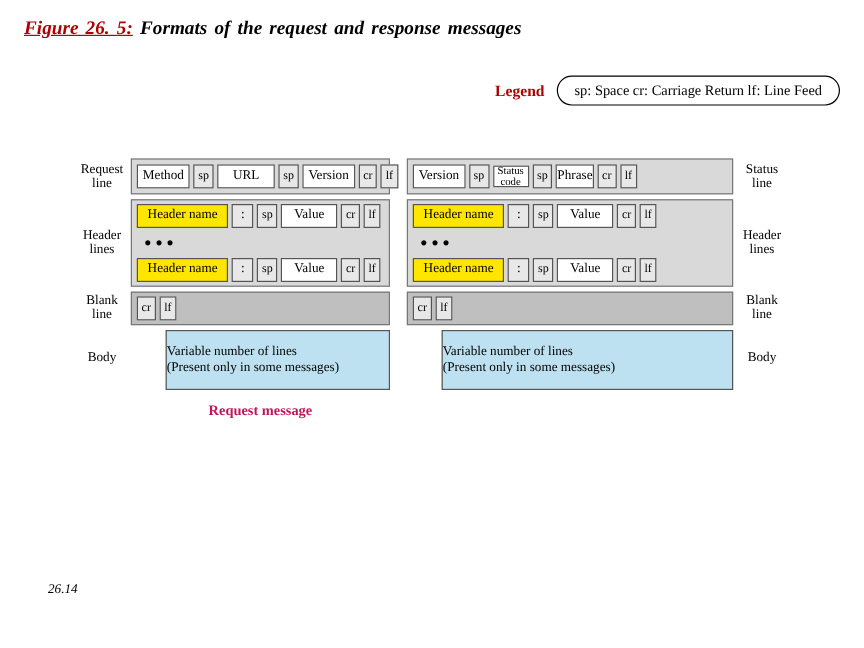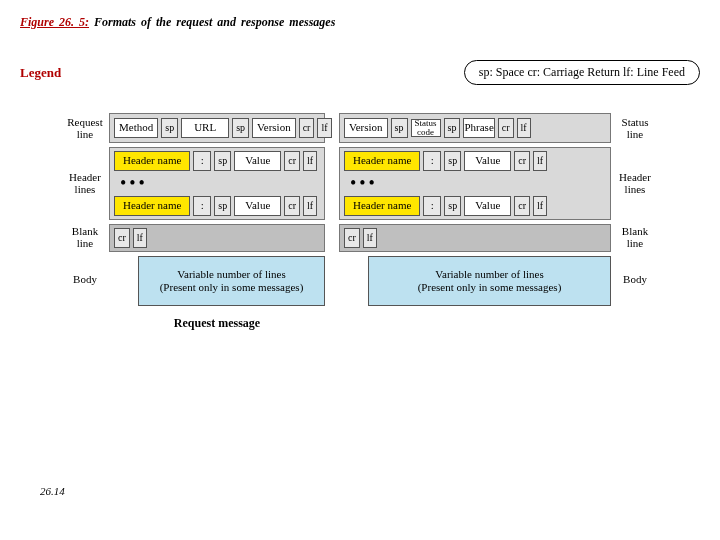--- a/index.html
+++ b/index.html
@@ -5,33 +5,33 @@
   body {
     margin: 0;
     padding: 15px 20px;
     font-family: "Times New Roman", Times, serif;
     font-size: 12px;
     color: #000;
     width: 720px;
     box-sizing: border-box;
   }
   .title {
-    font-size: 12px;
+    font-size: 16px;
     font-weight: bold;
     font-style: italic;
     margin-bottom: 30px;
     word-spacing: 2px;
   }
   .title .fignum { color: #b00000; text-decoration: underline; font-style: italic; }
   .legend-row {
     display: flex;
-    justify-content: space-between;
+    justify-content: flex-end;
     align-items: center;
     gap: 10px;
-    margin-bottom: 28px;
+    margin-bottom: 44px;
   }
   .legend-label { color: #b00000; font-weight: bold; font-size: 13px; }
   .legend-pill {
     border: 1px solid #000;
     border-radius: 14px;
     padding: 4px 14px;
     font-size: 12px;
     background: #fff;
   }
   .diagram-wrap {
@@ -90,21 +90,21 @@
     align-items: center;
     gap: 3px;
     height: 20px;
   }
   .body-box {
     border: 1px solid #555;
     background: #bde1f0;
     height: 48px;
     display: flex;
     flex-direction: column;
-    align-items: center;
+    align-items: flex-start;
     justify-content: center;
     font-size: 11px;
     line-height: 1.2;
     margin-left: 29px;
   }
   .token {
     border: 1px solid #555;
     background: #fff;
     padding: 1px 4px;
     font-size: 11px;
@@ -114,21 +114,21 @@
     white-space: nowrap;
   }
   .tok-gray { background: #e8e8e8; }
   .tok-small { padding: 1px 3px; font-size:10px; }
   .tok-yellow { background: #ffe600; }
   .tok-colon { background: #e8e8e8; width:8px; justify-content:center; }
 
   .dots { font-size: 18px; letter-spacing: 3px; padding: 0 6px; line-height: 0.6; }
 
   .caption {
-    color: #000000;
+    color: #be185d;
     font-weight: bold;
     text-align: center;
     font-size: 12px;
     margin-top: 6px;
   }
   .leftcol { width: 216px; }
   .rightcol { width: 272px; }
   .col-gap { width: 14px; }
 
   .pagenum {

